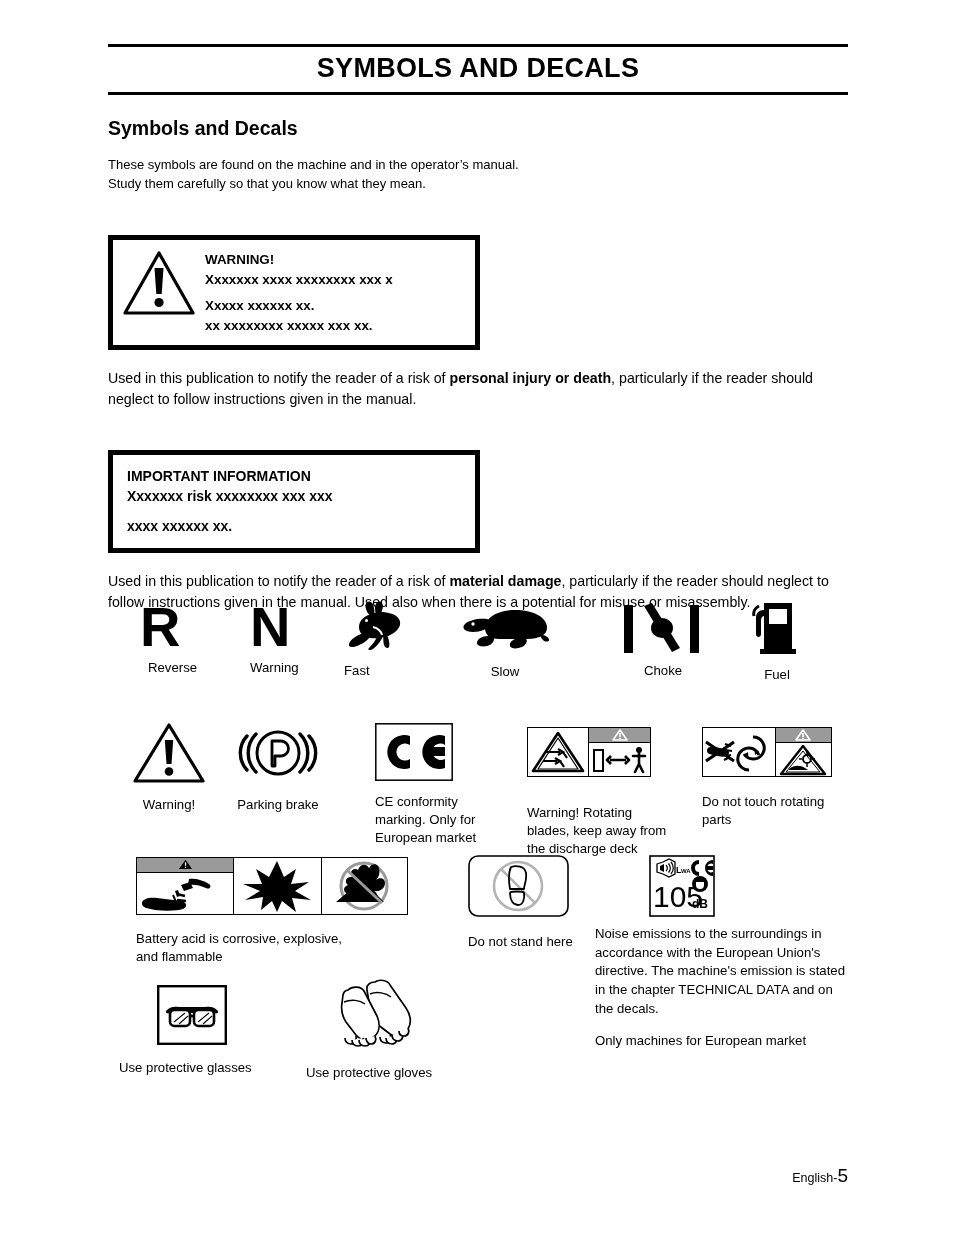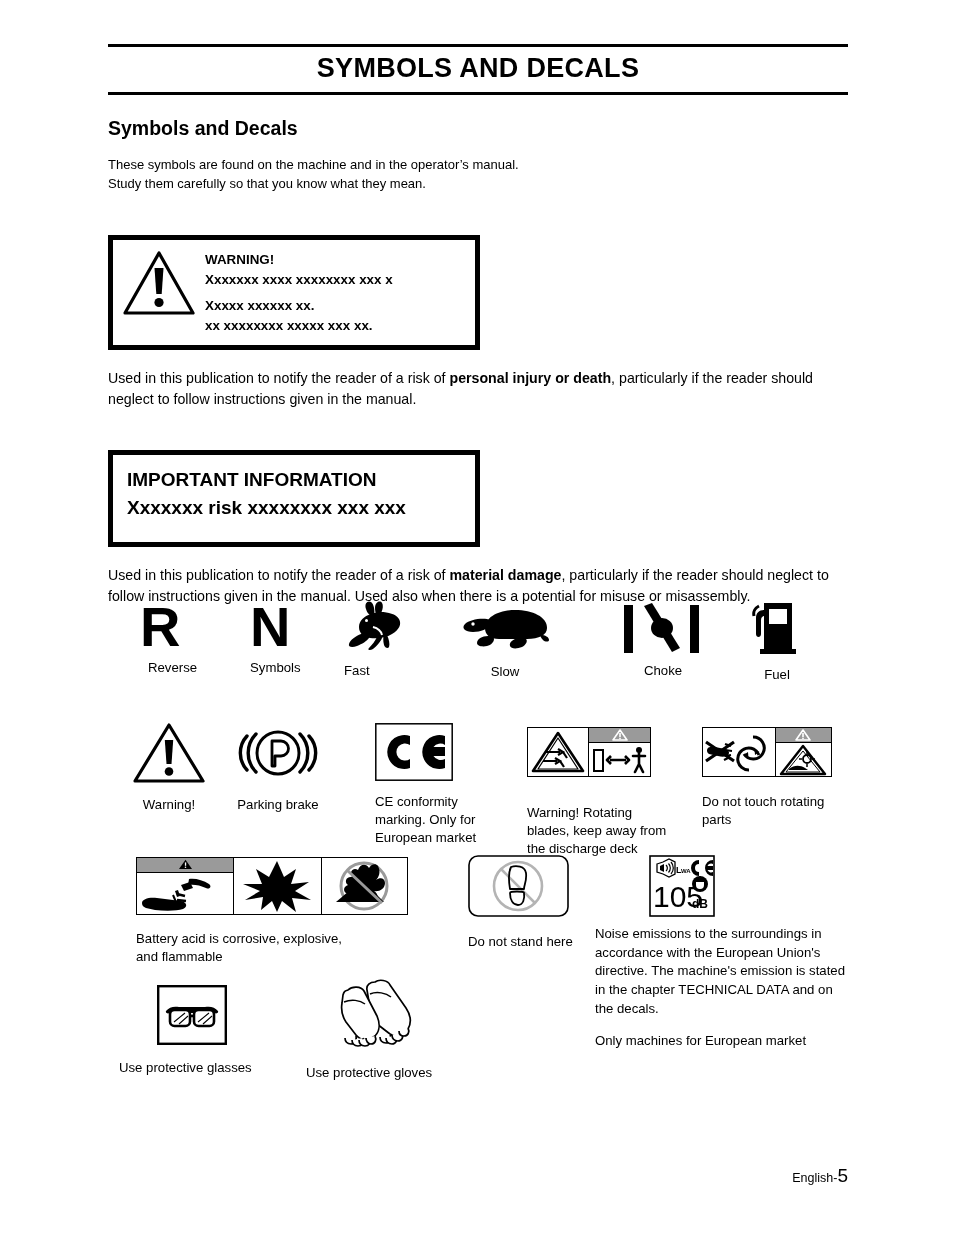--- a/index.html
+++ b/index.html
@@ -86,21 +86,21 @@
 
   .info-box {
     border: 5px solid #000;
     width: 362px;
     margin-top: 40px;
     background: #fff;
     min-height: 70px;
   }
   .info-box .info-text {
     padding: 11px 8px 12px 14px;
-    font-size: 19px;
+    font-size: 14px;
     font-weight: bold;
     line-height: 1.45;
     border-radius: 29px;
   }
   .info-box .gap { height: 9px; }
 
   .body-para {
     font-size: 14.2px;
     line-height: 1.48;
     margin-top: 18px;
@@ -202,38 +202,39 @@
 
     <div class="body-para">
       <span>Used in this publication to notify the reader of a risk of </span><b>personal injury or death</b><span>, particularly if the reader should neglect to follow instructions given in the manual.</span>
     </div>
 
     <div class="info-box">
       <div class="info-text">
         <div>IMPORTANT INFORMATION</div>
         <div>Xxxxxxx risk xxxxxxxx xxx xxx</div>
         <div class="gap"></div>
+        <div>xxxx xxxxxx xx.</div>
       </div>
     </div>
 
     <div class="body-para">
       <span>Used in this publication to notify the reader of a risk of </span><b>material damage</b><span>, particularly if the reader should neglect to follow instructions given in the manual. Used also when there is a potential for misuse or misassembly.</span>
     </div>
   </div>
 
   <div class="sym-row">
 
     <div class="sym" style="left:140px; top:600px;">
       <div class="glyph-letter">R</div>
       <div class="sym-cap" style="margin-top:6px;margin-left:8px;">Reverse</div>
     </div>
 
     <div class="sym" style="left:250px; top:600px;">
       <div class="glyph-letter">N</div>
-      <div class="sym-cap" style="margin-top:6px;">Symbols</div>
+      <div class="sym-cap" style="margin-top:6px;">Warning</div>
     </div>
 
     <div class="sym" style="left:344px; top:600px;">
       <div>
         <svg width="70" height="54" viewBox="0 0 70 54" aria-hidden="true">
           <g fill="#000">
             <path d="M22 9 C20 3 24 0 27 2 C30 4 31 11 30 15 C29 17 24 16 22 9 Z"></path>
             <path d="M31 8 C31 2 36 0 38 3 C40 6 38 13 35 16 C33 17 31 13 31 8 Z"></path>
             <path d="M27 14 C20 16 15 21 15 27 C15 33 19 37 26 38 C33 39 42 38 48 34 C55 30 58 24 55 19 C52 14 44 12 37 12 C33 12 29 13 27 14 Z"></path>
             <path d="M17 34 C12 36 6 40 5 44 C4 47 8 48 13 46 C18 44 23 41 25 38 C26 36 21 33 17 34 Z"></path>

